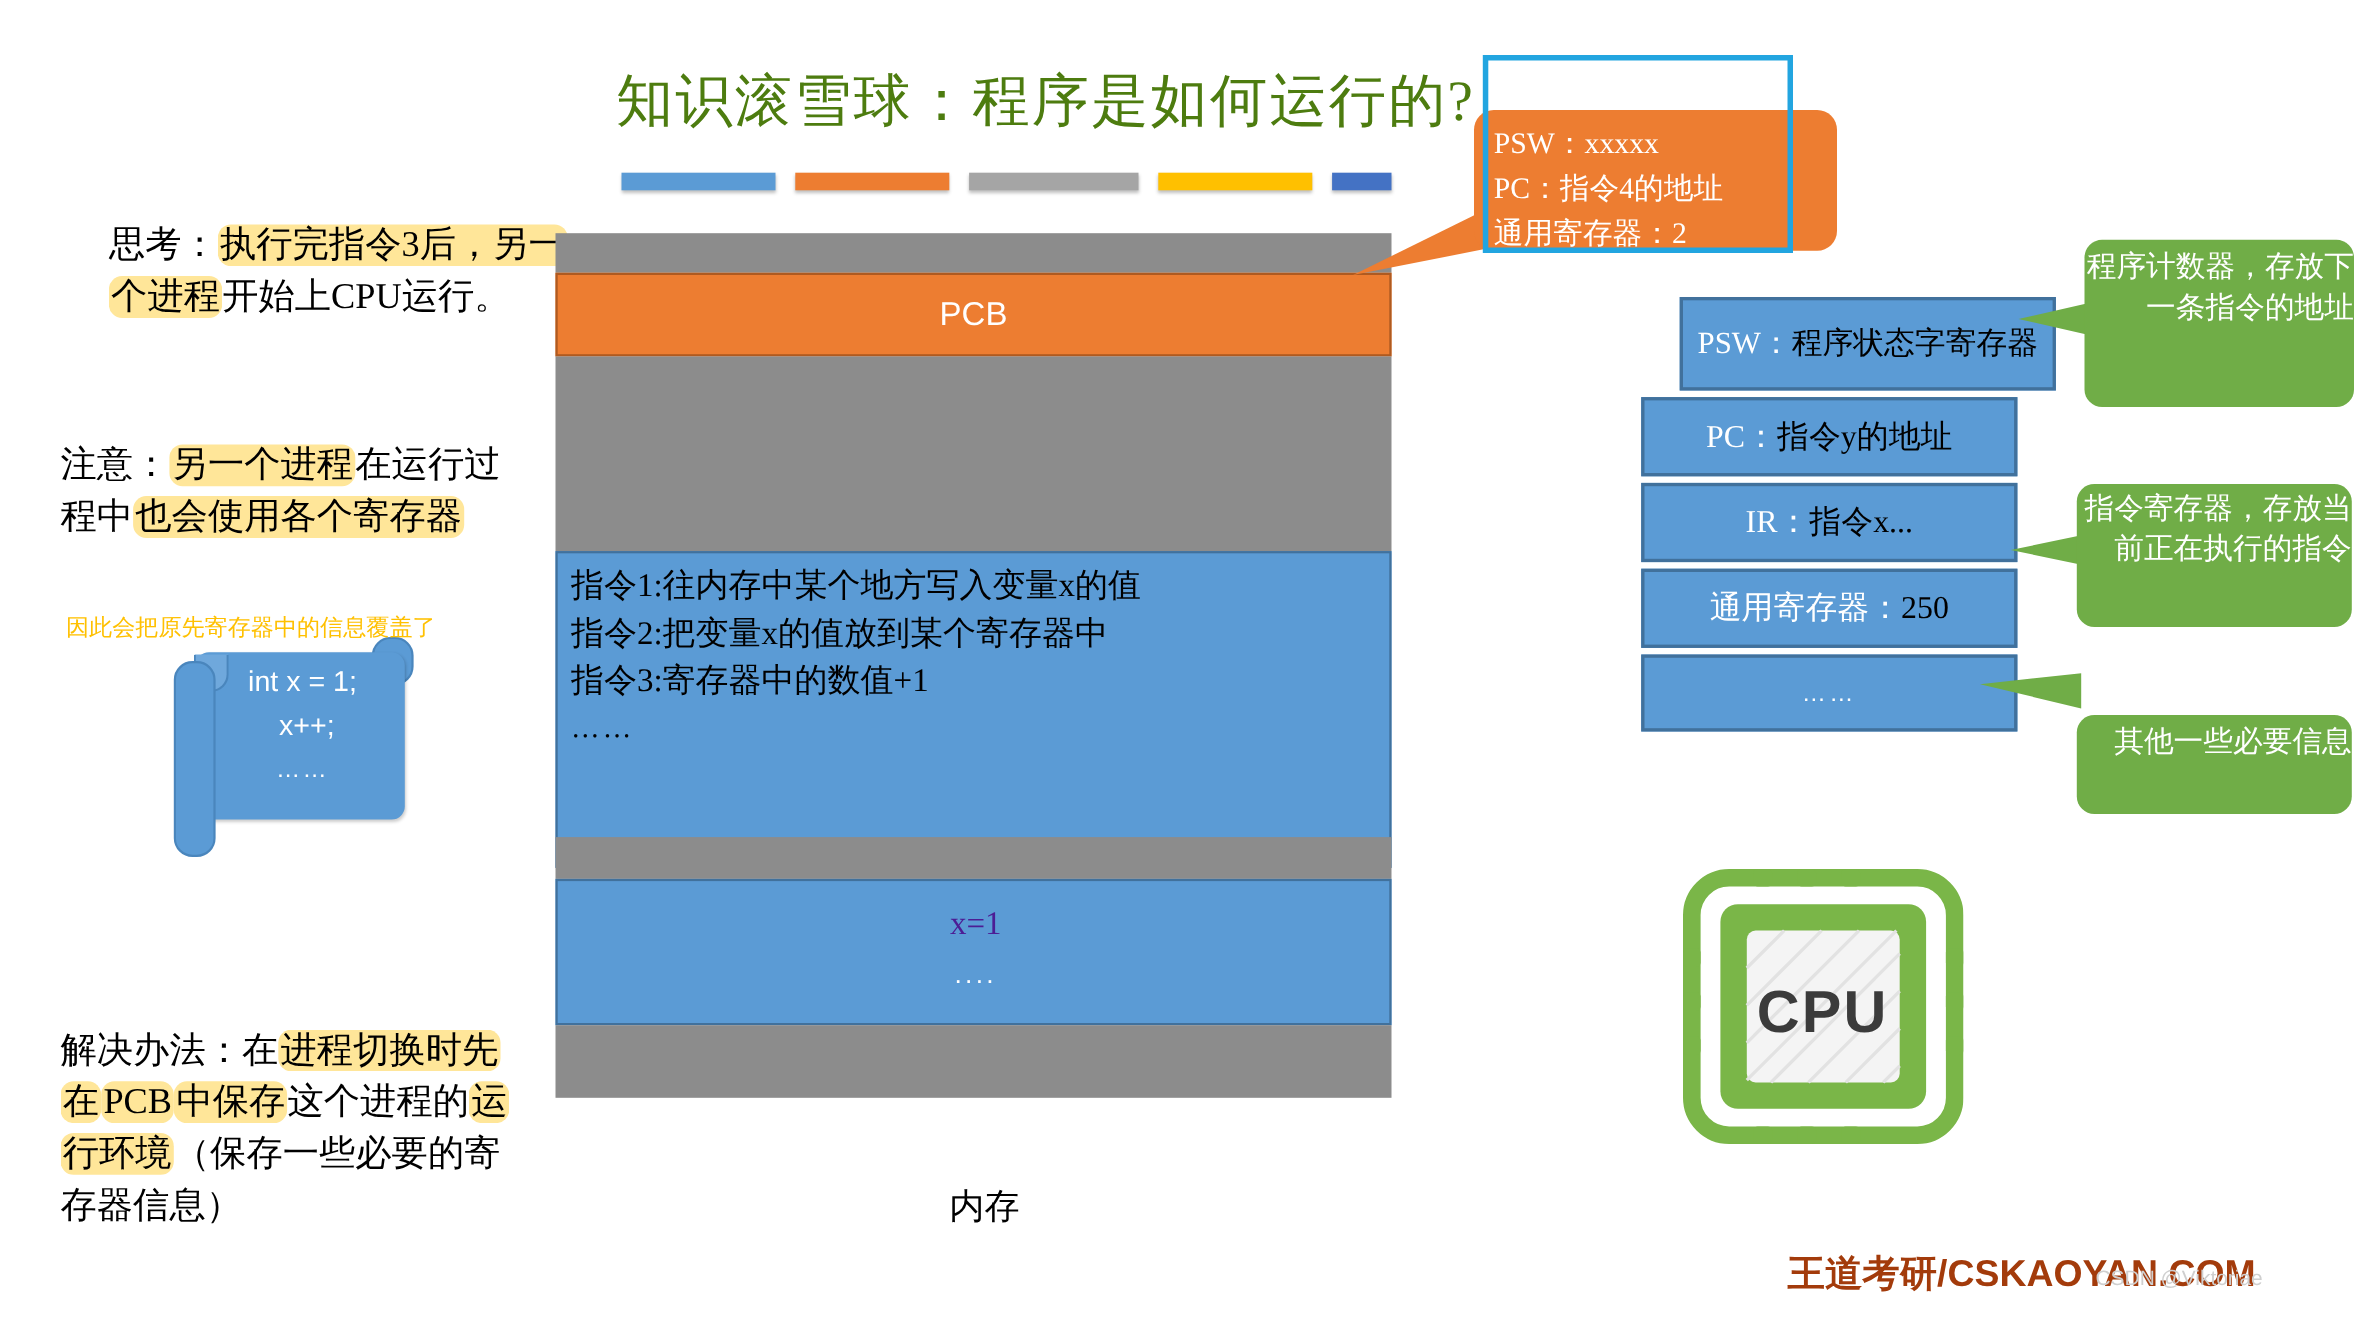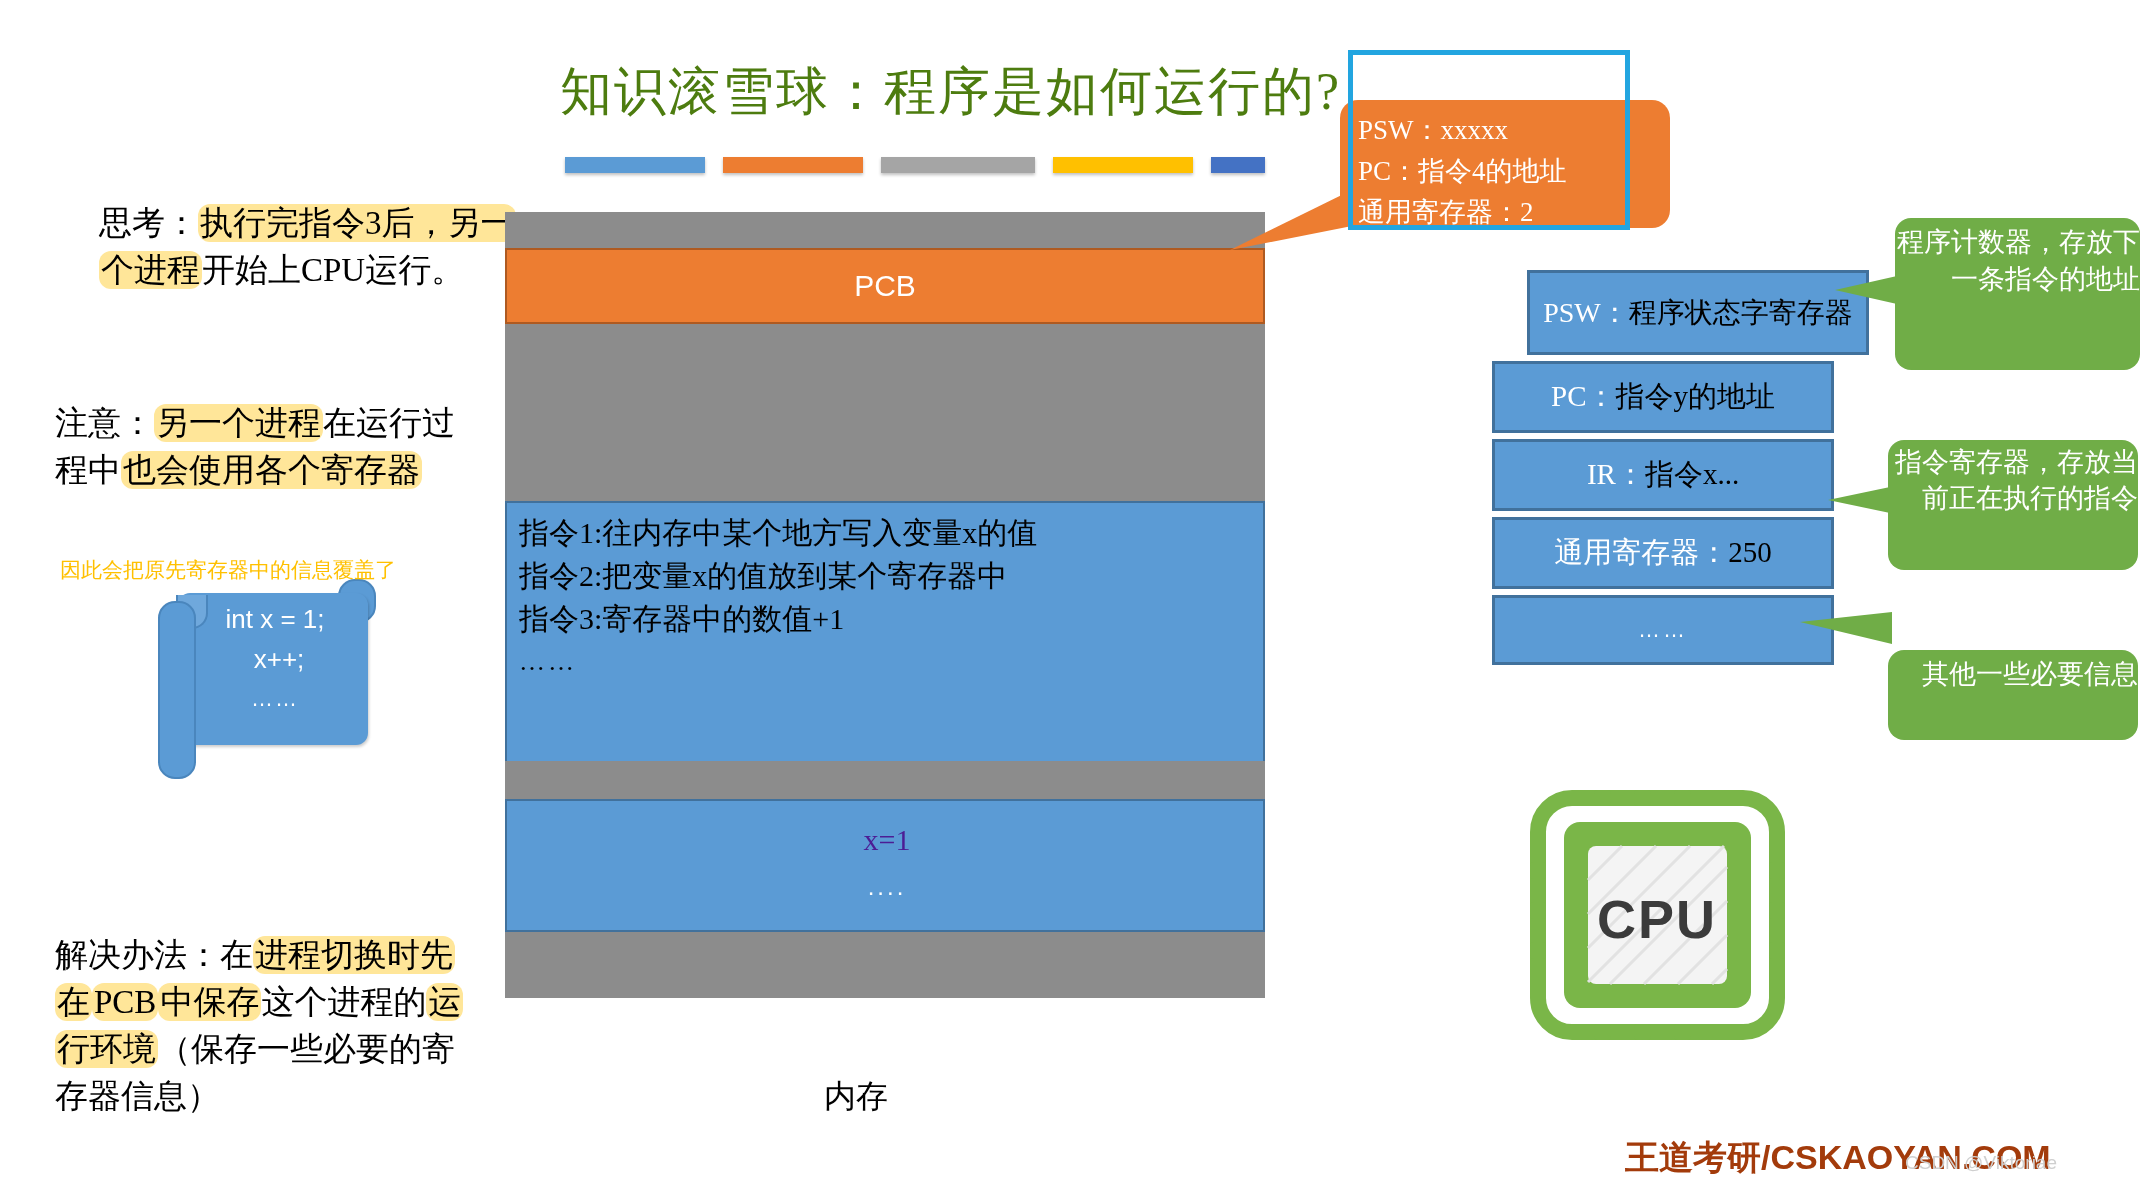--- a/index.html
+++ b/index.html
@@ -91,21 +91,21 @@
   #instr .dots{font-size:26px;letter-spacing:3px;}
   #data-x{
     position:absolute;left:0;top:22px;width:760px;text-align:center;
     font-family:"Liberation Serif","DejaVu Serif",serif;font-size:30px;color:#4c1d95;
   }
   #data-dots{
     position:absolute;left:0;top:72px;width:760px;text-align:center;
     color:#ffffff;font-size:24px;letter-spacing:3px;
   }
   #mem-caption{
-    left:476px;top:1075px;width:760px;text-align:center;
+    left:515px;top:1075px;width:760px;text-align:center;
     font-family:"Liberation Serif","DejaVu Serif",serif;font-size:32px;color:#000;
   }
 
   
   #callout{
     left:1340px;top:100px;width:330px;height:128px;
     background:#ed7d31;border-radius:18px;z-index:8;
   }
   #callout .ctext{
     position:absolute;left:18px;top:10px;width:300px;

